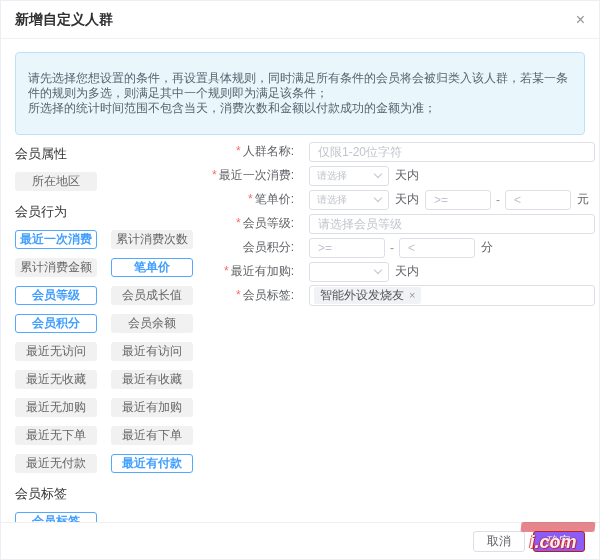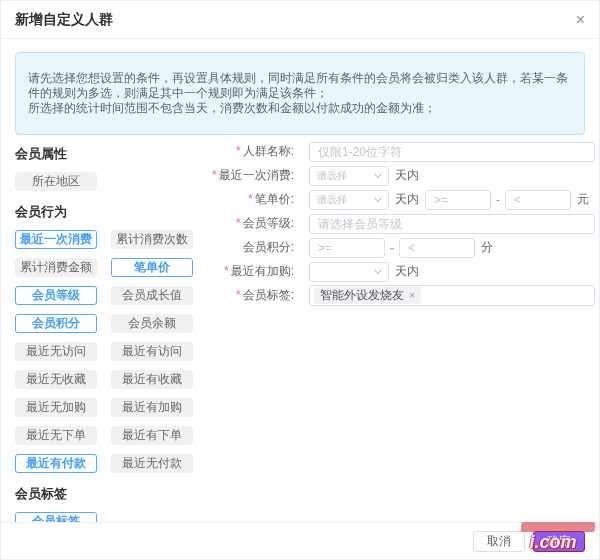--- a/index.html
+++ b/index.html
@@ -25,21 +25,21 @@
   }
   
   .notice {
     margin:13px 14px 6px; padding:18px 12px;
     background:#e9f7fd; border:1px solid #bce3f5; border-radius:4px;
     color:#59636d; line-height:15px; font-size:12px;
   }
   
   .body { display:flex; padding:0 14px; align-items:flex-start; }
   .side { width:194px; flex:none; }
-  .side-header { font-size:13px; font-weight:bold; color:#333; margin:4px 0 9px; }
+  .side-header { font-size:13px; font-weight:normal; color:#333; margin:4px 0 9px; }
   .btn-grid { display:grid; grid-template-columns:82px 82px; gap:9px 14px; margin-bottom:12px; }
   .cond-btn {
     width:82px; height:19px; line-height:17px; text-align:center;
     font-size:12px; color:#666; background:#f1f1f1;
     border:1px solid #f1f1f1; border-radius:3px; cursor:pointer;
     font-family:inherit; white-space:nowrap; overflow:hidden; padding:0;
   }
   .cond-btn.selected {
     background:#fff; border-color:#53a8ff; color:#409eff; font-weight:bold;
   }
@@ -148,22 +148,22 @@
         <button class="cond-btn selected">会员积分</button>
         <button class="cond-btn">会员余额</button>
         <button class="cond-btn">最近无访问</button>
         <button class="cond-btn">最近有访问</button>
         <button class="cond-btn">最近无收藏</button>
         <button class="cond-btn">最近有收藏</button>
         <button class="cond-btn">最近无加购</button>
         <button class="cond-btn">最近有加购</button>
         <button class="cond-btn">最近无下单</button>
         <button class="cond-btn">最近有下单</button>
+        <button class="cond-btn">最近无付款</button>
         <button class="cond-btn selected">最近有付款</button>
-        <button class="cond-btn">最近无付款</button>
       </div>
 
       <div class="side-header">会员标签</div>
       <div class="btn-grid">
         <button class="cond-btn selected">会员标签</button>
       </div>
     </div>
 
     <div class="form">
 

